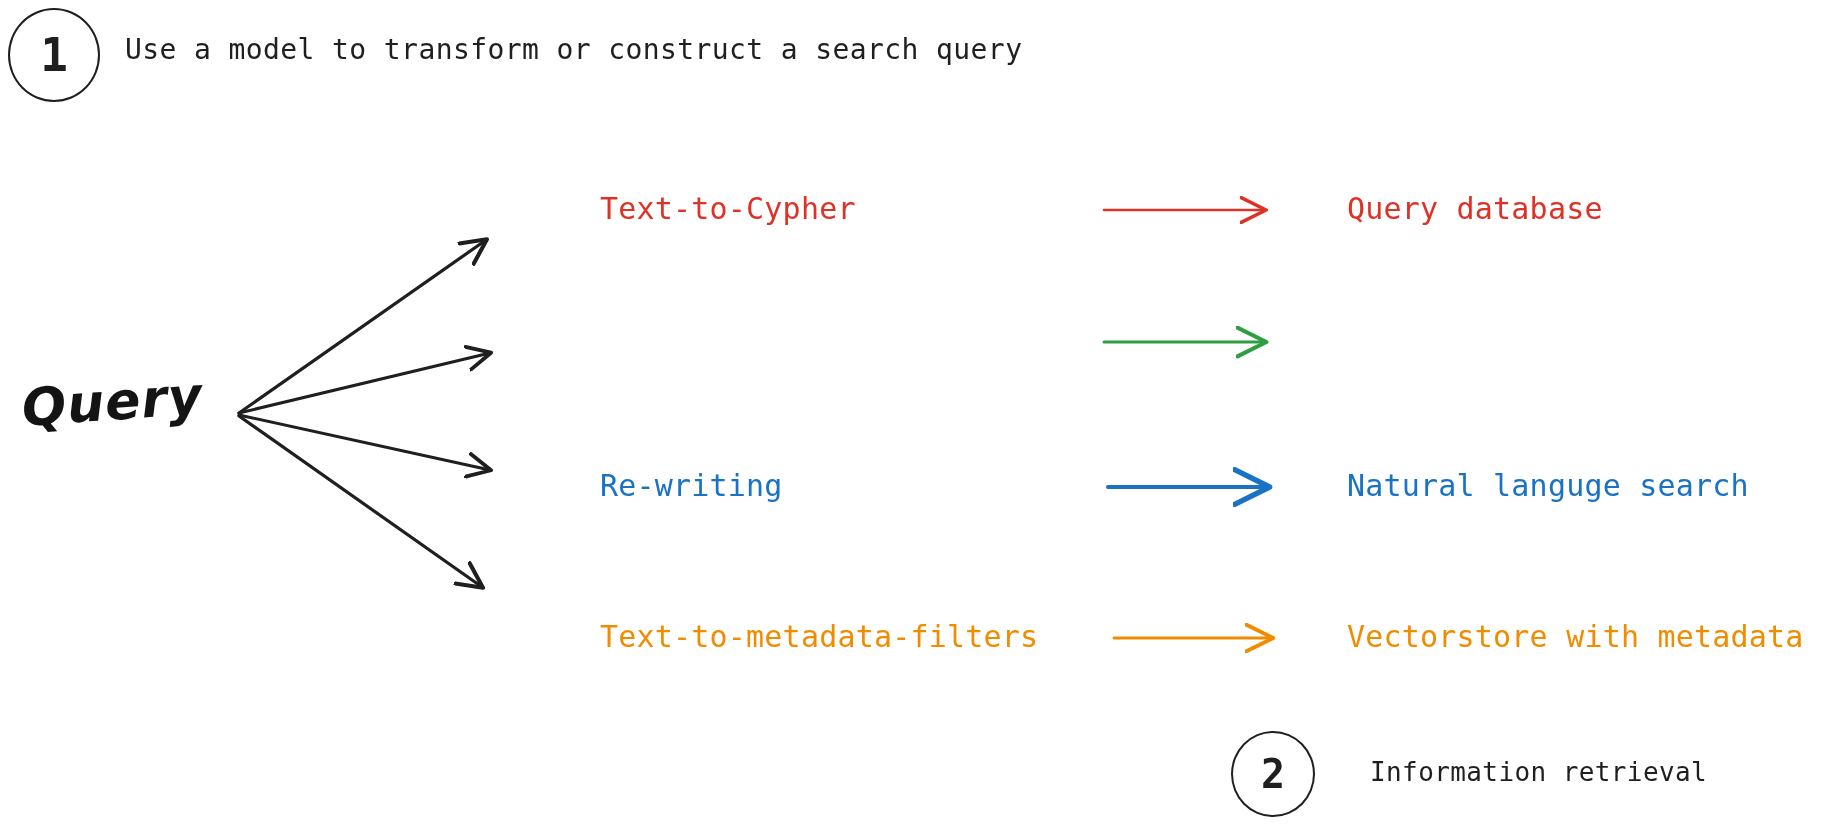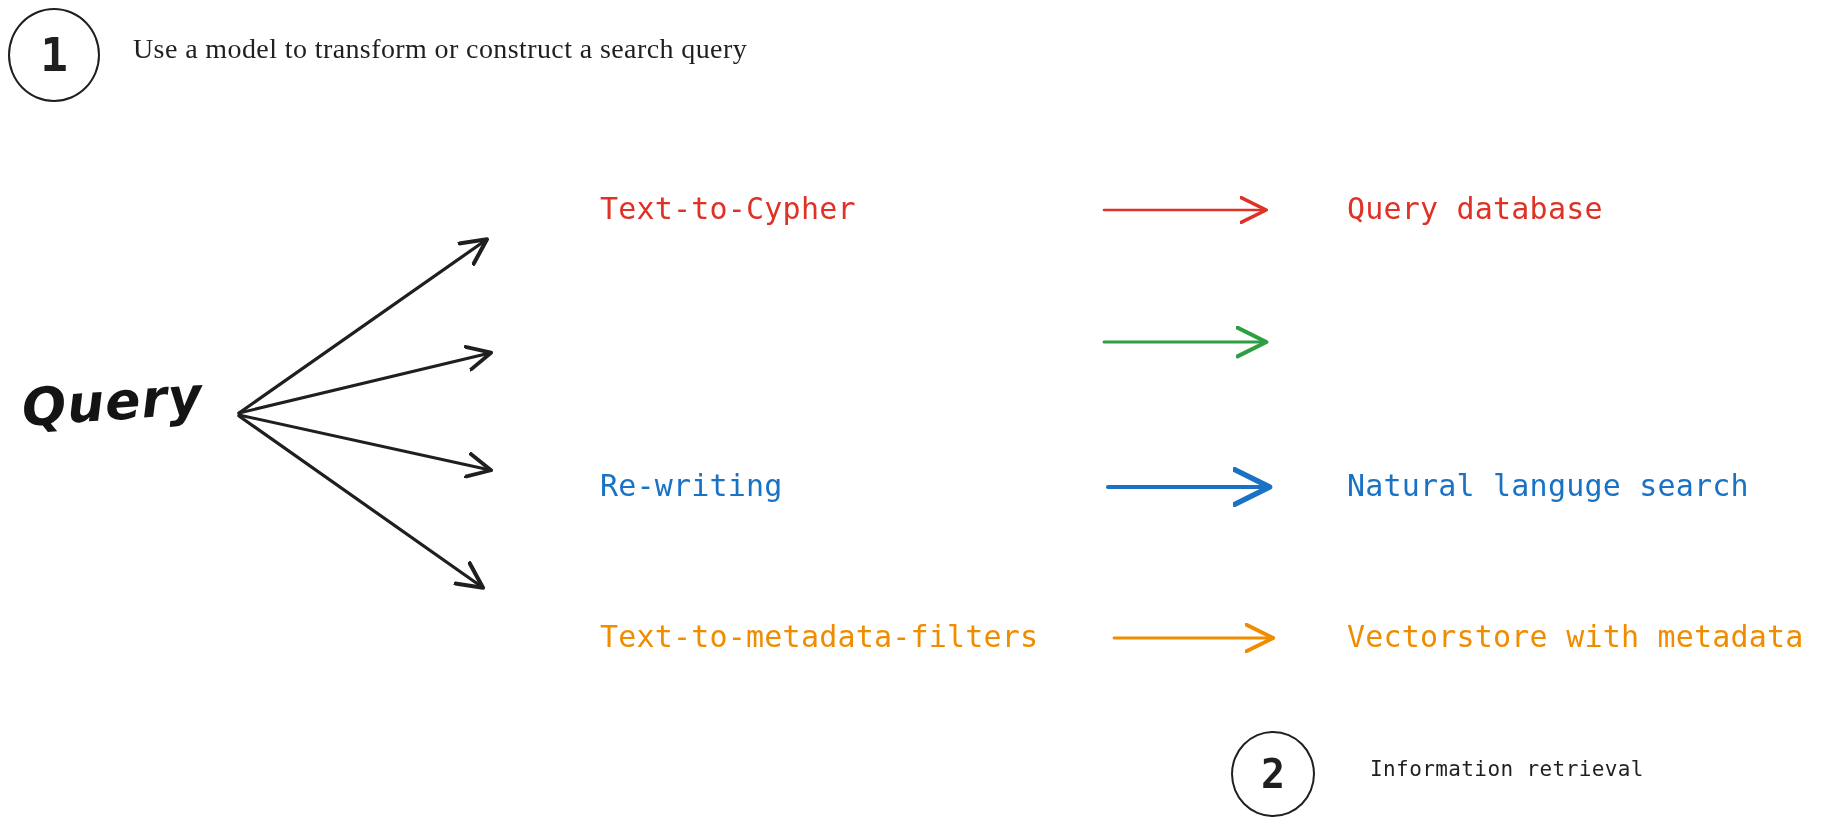--- a/index.html
+++ b/index.html
@@ -48,30 +48,29 @@
     font-size: 40px;
   }
 
   .step-text {
     position: absolute;
     color: #1f1f1f;
     font-family: "DejaVu Sans Mono", "Liberation Mono", monospace;
     white-space: pre;
   }
   #step1-text {
-    left: 133px;
+    left: 125px;
     top: 33px;
     font-size: 28px;
     letter-spacing: 0.4px;
-    font-family: Liberation Serif, serif;
   }
   #step2-text {
     left: 1370px;
     top: 757px;
-    font-size: 21px;
+    font-size: 26px;
     letter-spacing: 0.4px;
   }
 
   
   #query-label {
     position: absolute;
     left: 22px;
     top: 378px;
     font-family: "DejaVu Sans", "Liberation Sans", sans-serif;
     font-size: 52px;

